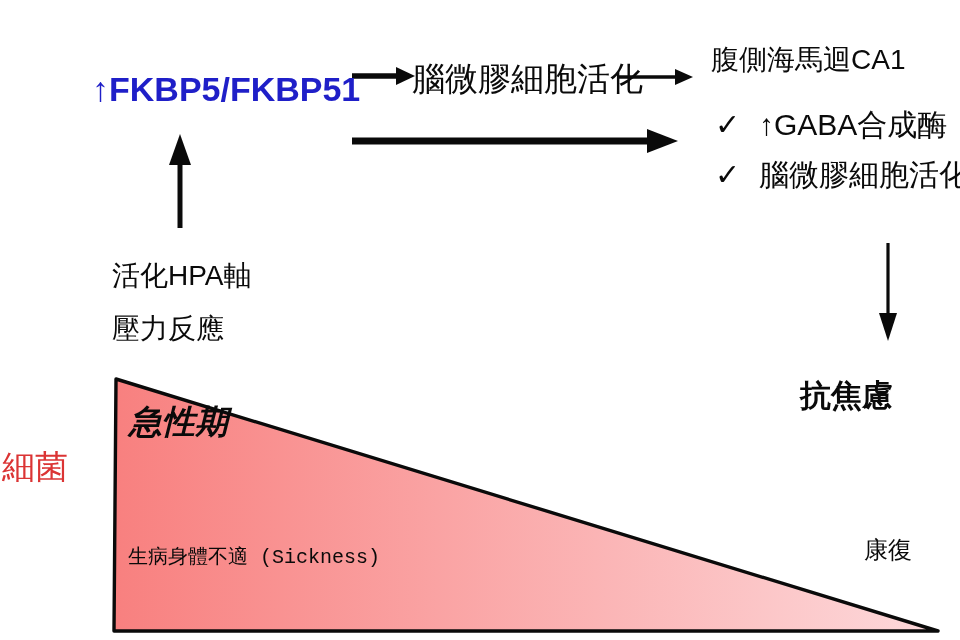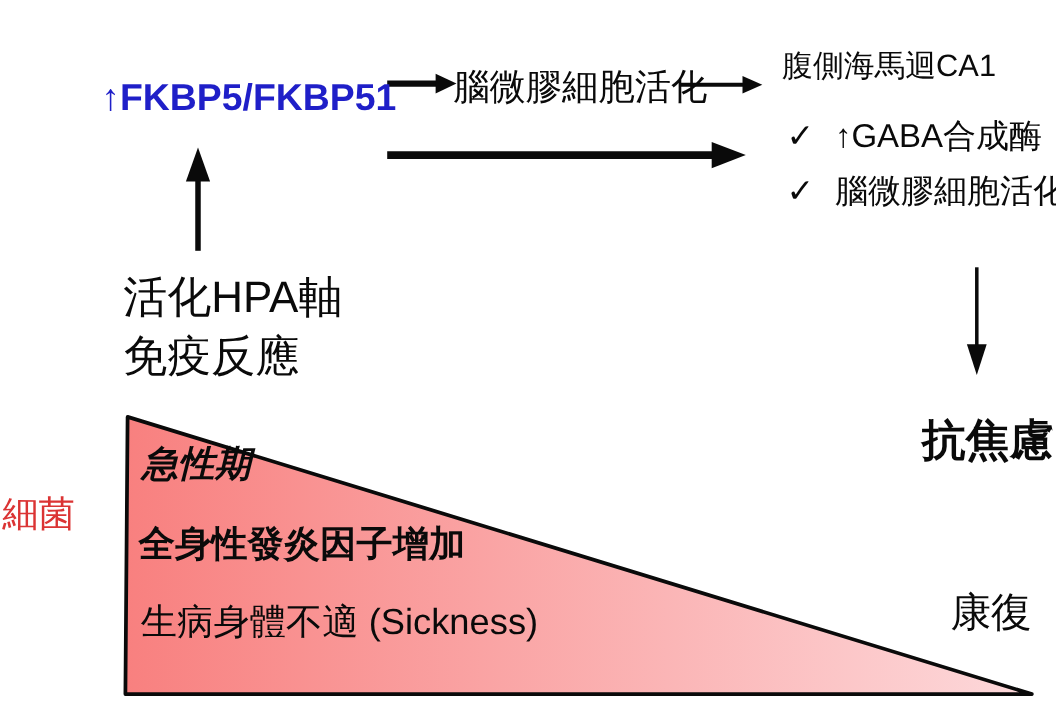--- a/index.html
+++ b/index.html
@@ -16,29 +16,29 @@
   }
   #diagram-svg{position:absolute;left:0;top:0;width:960px;height:640px;}
   .label{position:absolute;white-space:nowrap;line-height:1.15;}
   .fkbp5{left:92px;top:70px;font-size:34px;font-weight:bold;color:var(--fkbp5-blue);}
   .microglia{left:412px;top:20px;font-size:33px;}
   .microglia .line{height:50px;margin-top:40px;}
   .hippocampus{left:711px;top:44px;font-size:28px;}
   .checklist{left:715px;top:108px;font-size:30px;}
   .check-row{display:flex;align-items:flex-start;height:50px;}
   .check-glyph{width:44px;font-size:30px;}
-  .hpa{left:112px;top:248px;font-size:40px;}
+  .hpa{left:112px;top:260px;font-size:28px;}
   .hpa .line{height:53px;}
-  .anxiolytic{left:838px;top:378px;font-size:40px;font-weight:bold;}
+  .anxiolytic{left:800px;top:378px;font-size:31px;font-weight:bold;}
   .endotoxin{left:2px;top:448px;width:106px;font-size:33px;color:var(--endotoxin-red);}
   .endotoxin .line{height:52px;}
-  .recovery{left:864px;top:536px;font-size:37px;}
+  .recovery{left:864px;top:536px;font-size:24px;}
   .tri-acute{left:129px;top:403px;font-size:33px;font-weight:bold;font-style:italic;}
   .tri-inflam{left:126px;top:475px;font-size:33px;font-weight:bold;}
-  .tri-sick{left:128px;top:546px;font-size:33px;}
+  .tri-sick{left:128px;top:546px;font-size:20px;font-family:Liberation Mono, monospace;}
 </style>
 </head>
 <body>
 
 <div id="stage">
 
   <svg id="diagram-svg" viewBox="0 0 960 640" xmlns="http://www.w3.org/2000/svg">
     <defs>
       <linearGradient id="pinkGrad" x1="0" y1="0" x2="1" y2="0">
         <stop offset="0" style="stop-color:var(--tri-grad-start)"></stop>
@@ -88,28 +88,27 @@
       <span>↑GABA合成酶</span>
     </div>
     <div class="check-row">
       <span class="check-glyph">✓</span>
       <span>腦微膠細胞活化</span>
     </div>
   </div>
 
   <div class="label hpa">
     <div class="line">活化HPA軸</div>
-    <div class="line">免疫反應</div>
+    <div class="line">壓力反應</div>
   </div>
 
   <div class="label anxiolytic">抗焦慮</div>
 
   <div class="label endotoxin">
     <div class="line">細菌</div>
   </div>
 
   <div class="label recovery">康復</div>
 
   <div class="label tri-acute">急性期</div>
-  <div class="label tri-inflam">全身性發炎因子增加</div>
   <div class="label tri-sick">生病身體不適 (Sickness)</div>
 
 </div>
 
 </body></html>

